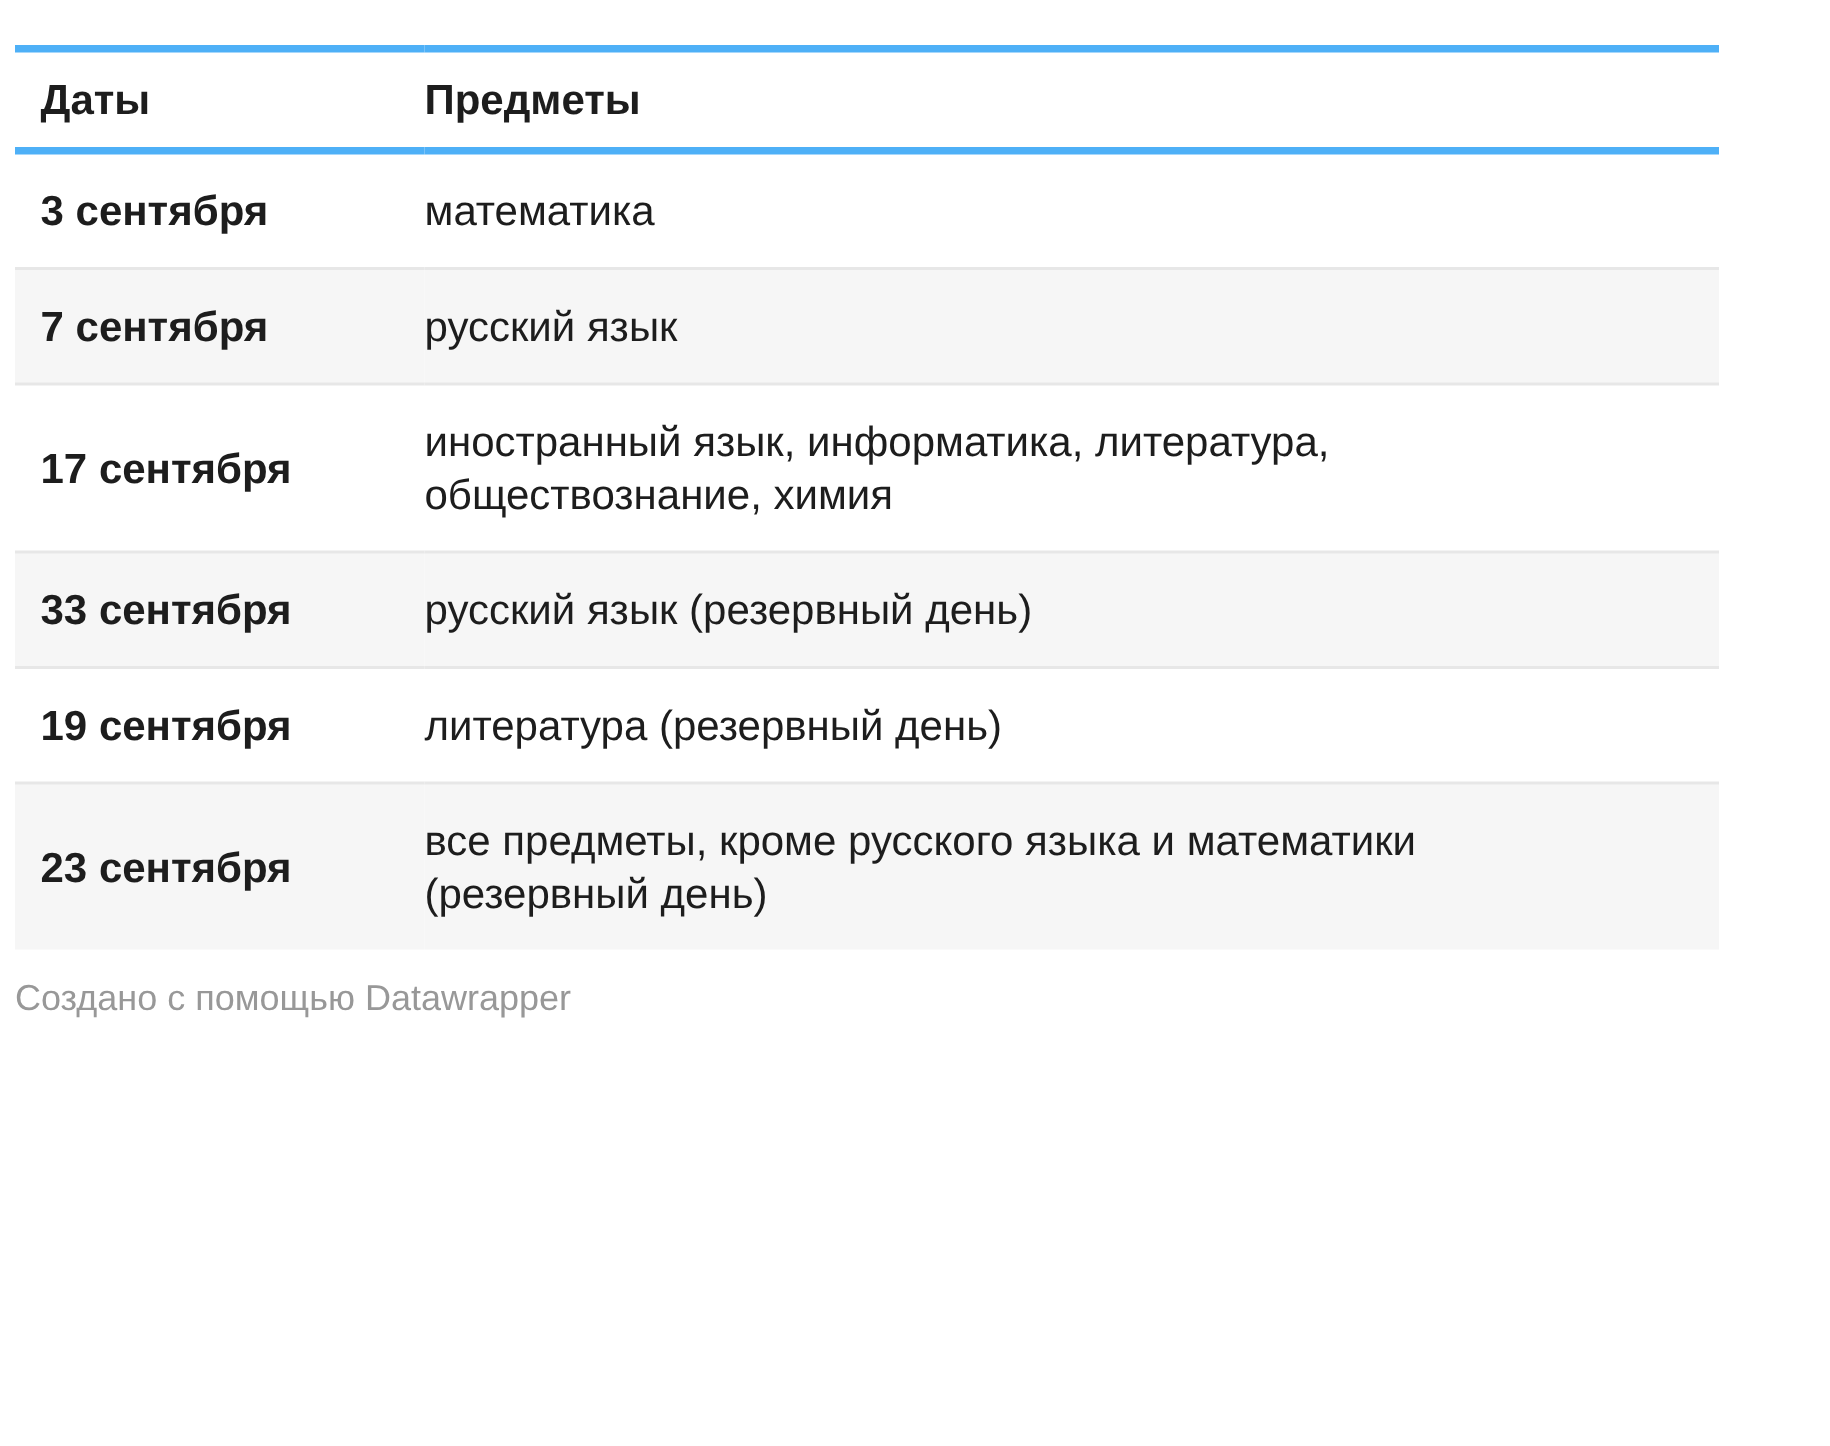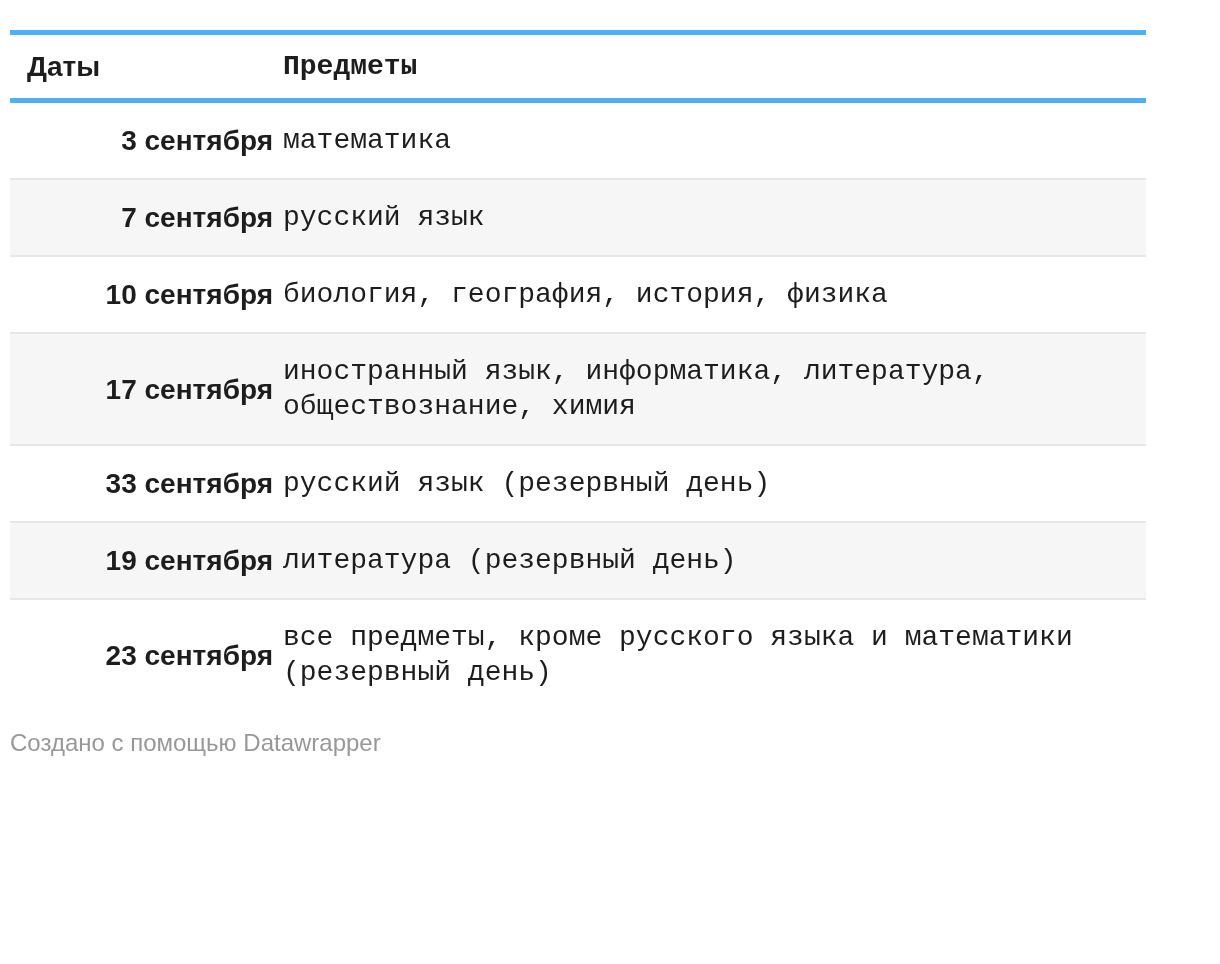--- a/index.html
+++ b/index.html
@@ -41,33 +41,32 @@
     color: var(--text);
   }
   th.col-date, td.col-date {
     width: 273px;
     padding-left: 17px;
     padding-right: 10px;
   }
   th.col-subjects, td.col-subjects {
     padding-left: 0;
     padding-right: 60px;
-    font-family: Liberation Mono, monospace;
   }
   tbody td {
     font-size: 28px;
     line-height: 35px;
     padding-top: 20px;
     padding-bottom: 20px;
     vertical-align: middle;
     border-top: 2px solid var(--row-border);
   }
   tbody tr:first-child td { border-top: none; }
   tbody tr:nth-child(even) { background: var(--zebra); }
-  td.col-date { font-weight: bold; text-align: right; }
+  td.col-date { font-weight: bold; }
   .footer {
     margin-top: 18px;
     font-size: 24px;
     line-height: 30px;
     color: var(--muted);
   }
   .footer a {
     color: var(--muted);
     text-decoration: none;
     cursor: pointer;
@@ -89,24 +88,20 @@
   <tr>
     <td class="col-date">3 сентября</td>
     <td class="col-subjects">математика</td>
   </tr>
 
   <tr>
     <td class="col-date">7 сентября</td>
     <td class="col-subjects">русский язык</td>
   </tr>
 
-  <tr>
-    <td class="col-date">10 сентября</td>
-    <td class="col-subjects">биология, география, история, физика</td>
-  </tr>
 
   <tr>
     <td class="col-date">17 сентября</td>
     <td class="col-subjects">иностранный язык, информатика, литература, обществознание, химия</td>
   </tr>
 
   <tr>
     <td class="col-date">33 сентября</td>
     <td class="col-subjects">русский язык (резервный день)</td>
   </tr>

